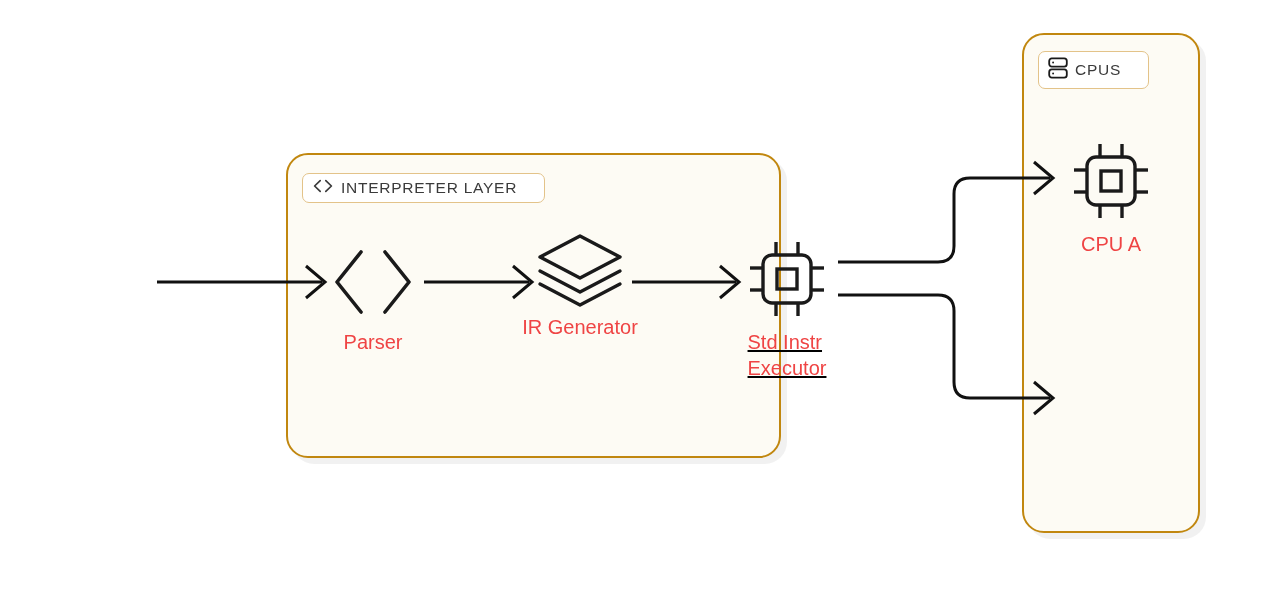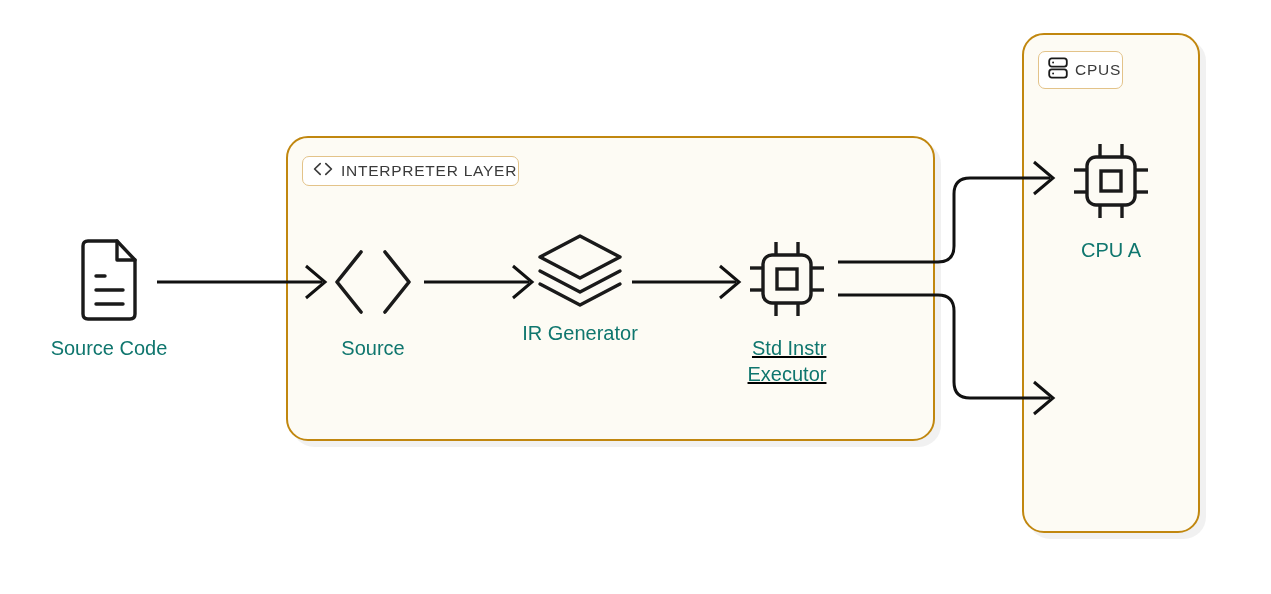--- a/index.html
+++ b/index.html
@@ -24,41 +24,41 @@
   .group-box {
     position: absolute;
     background: #FDFBF4;
     border: 2.5px solid #C1870F;
     border-radius: 22px;
     box-shadow: 6px 6px 0 rgba(0,0,0,0.055);
     box-sizing: border-box;
   }
   #interpreter-group {
     left: 286px;
-    top: 136px;
-    width: 649px;
+    top: 153px;
+    width: 495px;
     height: 305px;
   }
   #cpus-group {
     left: 1022px;
     top: 33px;
     width: 178px;
     height: 500px;
   }
 
   
   .group-badge {
     position: absolute;
     display: flex;
     align-items: center;
     gap: 7px;
     background: #FFFFFF;
     border: 1.6px solid #E3C389;
     border-radius: 7px;
-    padding: 5px 1px 5px 9px;
+    padding: 5px 27px 5px 9px;
     box-sizing: border-box;
   }
   #interpreter-badge { left: 14px; top: 18px; }
   #cpus-badge { left: 14px; top: 16px; }
   .group-badge .badge-label {
     font-size: 15.5px;
     letter-spacing: 0.75px;
     color: #3A3A3A;
     font-weight: 400;
     white-space: nowrap;
@@ -76,24 +76,24 @@
     flex-direction: column;
     align-items: center;
     width: 190px;
     margin-left: -95px;
   }
   .node-icon {
     display: block;
     height: 84px;
   }
   .node-label {
-    margin-top: 14px;
+    margin-top: 8px;
     font-size: 20px;
-    color: #0f766e;
-    text-align: right;
+    color: #ef4444;
+    text-align: left;
     line-height: 1.28;
     white-space: pre-line;
   }
 
   #node-source-code { left: 109px; top: 238px; }
   #node-parser      { left: 373px; top: 238px; }
   #node-ir          { left: 580px; top: 223px; }
   #node-executor    { left: 787px; top: 238px; text-decoration: underline; }
   #node-cpu-a       { left: 1111px; top: 140px; }
   #node-cpu-b       { left: 1111px; top: 360px; }
@@ -178,41 +178,29 @@
       <path class="conn" d="M838 262 H938 Q954 262 954 246 V194 Q954 178 970 178 H1050"></path>
       <path class="arrowhead" d="M1034 162 L1053 178 L1034 194"></path>
     </g>
 
     <g>
       <path class="conn" d="M838 295 H938 Q954 295 954 311 V382 Q954 398 970 398 H1050"></path>
       <path class="arrowhead" d="M1034 382 L1053 398 L1034 414"></path>
     </g>
   </svg>
 
-  <div class="node" id="node-source-code">
-    <span class="node-icon">
-      <svg width="76" height="84" viewBox="0 0 76 84" aria-hidden="true">
-        <path d="M12 8 Q12 3 17 3 H46 L64 22 V76 Q64 81 59 81 H17 Q12 81 12 76 Z" fill="none" stroke="#1a1a1a" stroke-width="3.4" stroke-linejoin="round" stroke-linecap="round"></path>
-        <path d="M46 3 V22 H64" fill="none" stroke="#1a1a1a" stroke-width="3.4" stroke-linejoin="round" stroke-linecap="round"></path>
-        <line x1="25" y1="38" x2="34" y2="38" stroke="#1a1a1a" stroke-width="3.4" stroke-linecap="round"></line>
-        <line x1="25" y1="52" x2="52" y2="52" stroke="#1a1a1a" stroke-width="3.4" stroke-linecap="round"></line>
-        <line x1="25" y1="66" x2="52" y2="66" stroke="#1a1a1a" stroke-width="3.4" stroke-linecap="round"></line>
-      </svg>
-    </span>
-    <span class="node-label">Source Code</span>
-  </div>
 
   <div class="node" id="node-parser">
     <span class="node-icon">
       <svg width="100" height="84" viewBox="0 0 100 84" aria-hidden="true">
         <path d="M38 14 L14 44 L38 74" fill="none" stroke="#1a1a1a" stroke-width="3.6" stroke-linecap="round" stroke-linejoin="round"></path>
         <path d="M62 14 L86 44 L62 74" fill="none" stroke="#1a1a1a" stroke-width="3.6" stroke-linecap="round" stroke-linejoin="round"></path>
       </svg>
     </span>
-    <span class="node-label">Source</span>
+    <span class="node-label">Parser</span>
   </div>
 
   <div class="node" id="node-ir">
     <span class="node-icon">
       <svg width="96" height="84" viewBox="0 0 96 84" aria-hidden="true">
         <path d="M48 13 L88 34 L48 55 L8 34 Z" fill="none" stroke="#1a1a1a" stroke-width="3.4" stroke-linejoin="round"></path>
         <path d="M8 48 L48 69 L88 48" fill="none" stroke="#1a1a1a" stroke-width="3.4" stroke-linejoin="round" stroke-linecap="round"></path>
         <path d="M8 61 L48 82 L88 61" fill="none" stroke="#1a1a1a" stroke-width="3.4" stroke-linejoin="round" stroke-linecap="round"></path>
       </svg>
     </span>

